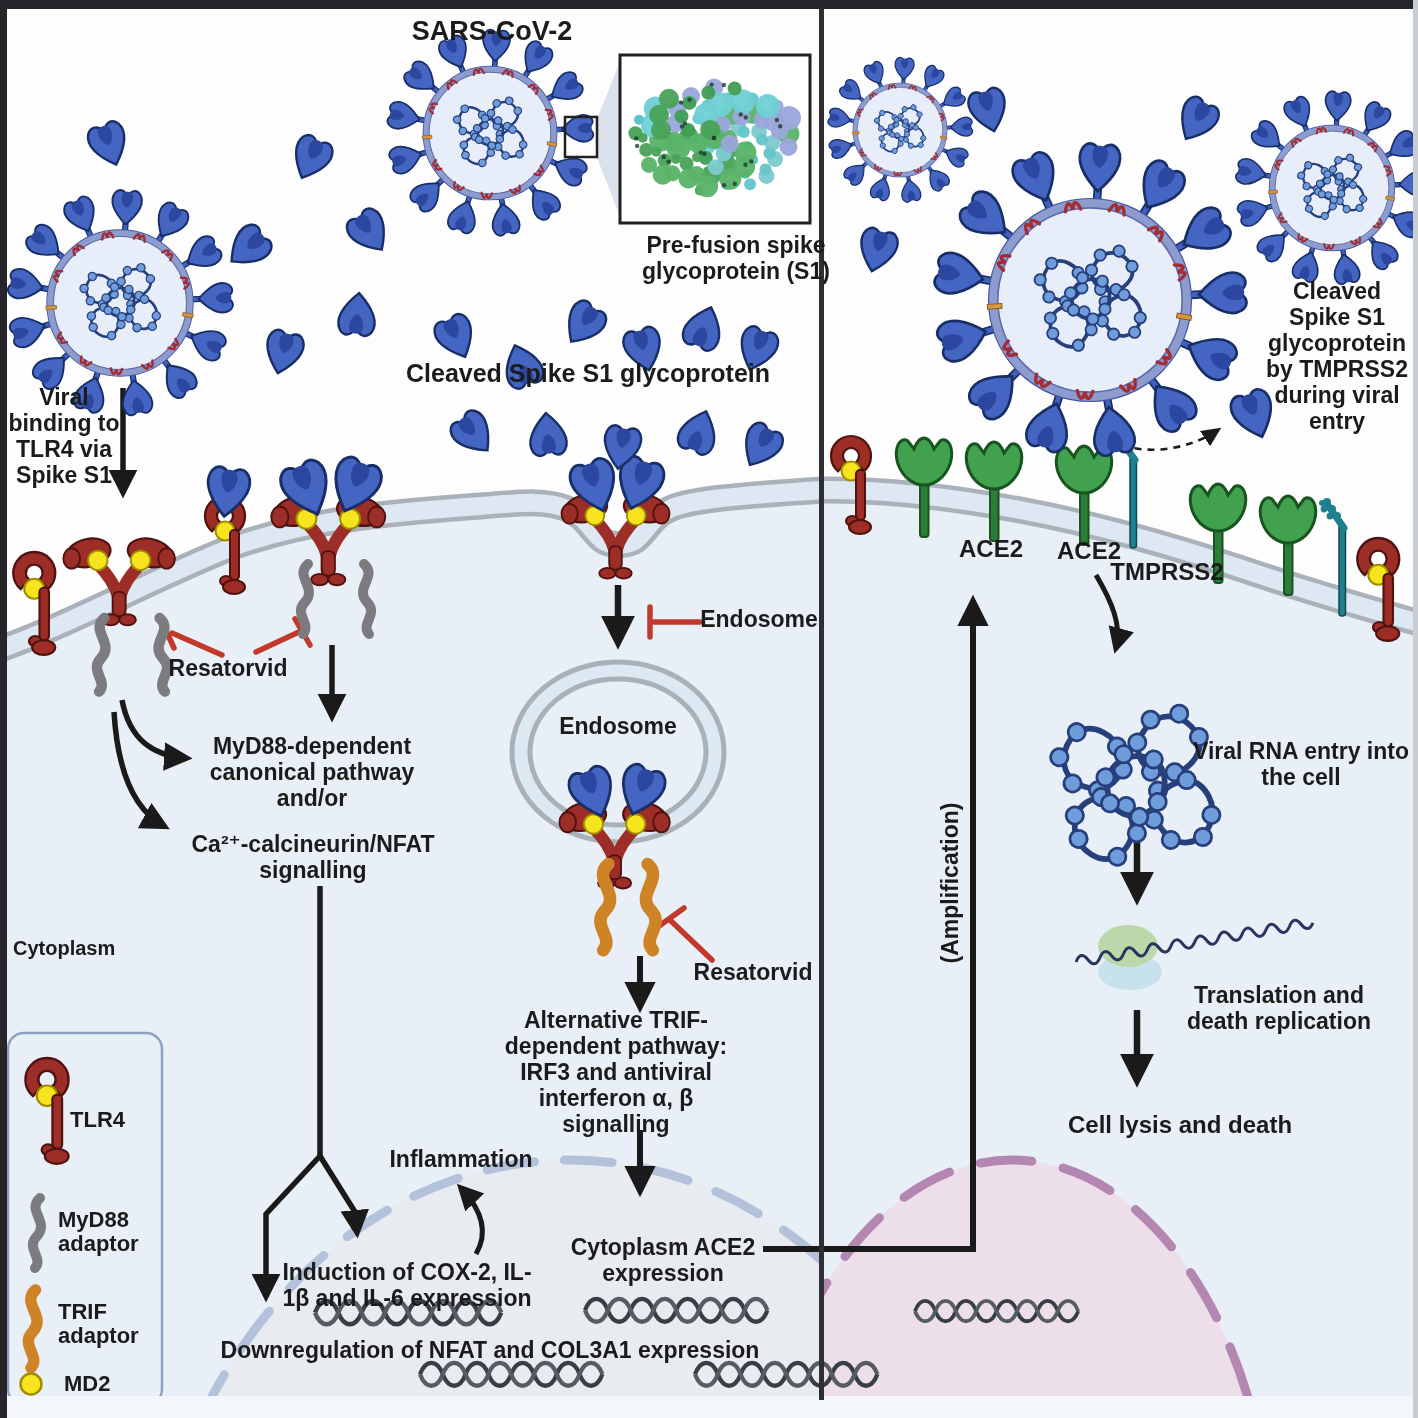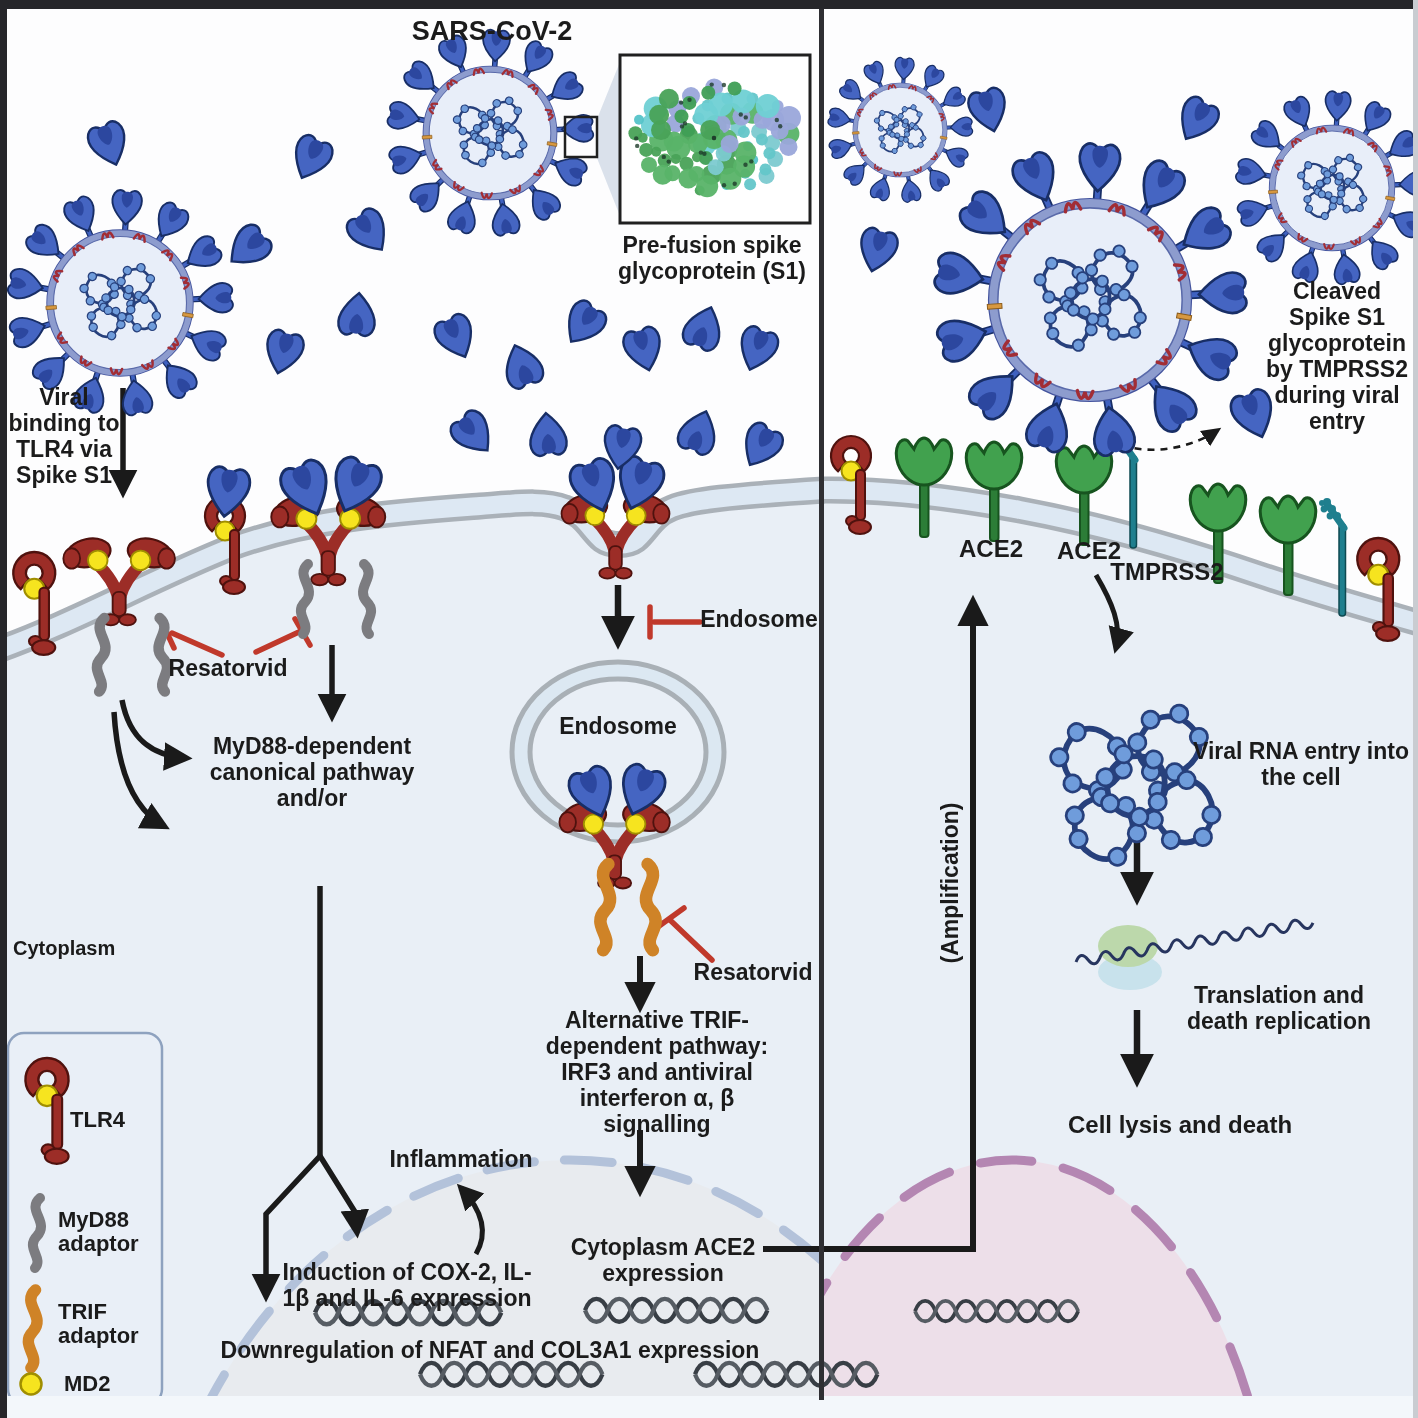--- a/index.html
+++ b/index.html
@@ -502,30 +502,32 @@
   </g>
 
   <rect x="0" y="1396" width="1418" height="22" fill="#f3f7fb"></rect>
   <rect x="819" y="0" width="5" height="1400" fill="#2f2f33"></rect>
   <rect x="0" y="0" width="1418" height="9" fill="#26262a"></rect>
   <rect x="0" y="0" width="7" height="1418" fill="#26262a"></rect>
   <rect x="1413" y="0" width="5" height="1418" fill="#c9ccd1"></rect>
 </svg>
 
 <div class="lbl nowrap" style="left:492px;top:31px;font-size:27px;">SARS-CoV-2</div>
-<div class="lbl" style="left:712px;top:258px;width:200px;font-size:23px;">Pre-fusion spike glycoprotein (S1)</div>
+<div class="lbl" style="left:736px;top:258px;width:200px;font-size:23px;">Pre-fusion spike glycoprotein (S1)</div>
+<div class="lbl nowrap" style="left:588px;top:373px;font-size:25px;">Cleaved Spike S1 glycoprotein</div>
 
 <div class="lbl" style="left:64px;top:436px;width:122px;font-size:23px;">Viral binding to TLR4 via Spike S1</div>
 <div class="lbl nowrap" style="left:228px;top:668px;font-size:23px;">Resatorvid</div>
 <div class="lbl" style="left:312px;top:772px;width:215px;font-size:23px;">MyD88-dependent canonical pathway and/or</div>
+<div class="lbl" style="left:313px;top:857px;width:252px;font-size:23px;">Ca²⁺-calcineurin/NFAT signalling</div>
 <div class="lbl-left" style="left:13px;top:938px;font-size:20px;">Cytoplasm</div>
 <div class="lbl nowrap" style="left:618px;top:726px;font-size:23px;">Endosome</div>
 <div class="lbl nowrap" style="left:759px;top:619px;font-size:23px;">Endosome</div>
 <div class="lbl nowrap" style="left:753px;top:972px;font-size:23px;">Resatorvid</div>
-<div class="lbl" style="left:657px;top:1072px;width:256px;font-size:23px;">Alternative TRIF-dependent pathway: IRF3 and antiviral interferon α, β signalling</div>
+<div class="lbl" style="left:616px;top:1072px;width:256px;font-size:23px;">Alternative TRIF-dependent pathway: IRF3 and antiviral interferon α, β signalling</div>
 <div class="lbl nowrap" style="left:461px;top:1159px;font-size:23px;">Inflammation</div>
 <div class="lbl" style="left:407px;top:1285px;width:272px;font-size:23px;">Induction of COX-2, IL-1β and IL-6 expression</div>
 <div class="lbl nowrap" style="left:490px;top:1350px;font-size:23px;">Downregulation of NFAT and COL3A1 expression</div>
 <div class="lbl" style="left:663px;top:1260px;width:200px;font-size:23px;">Cytoplasm ACE2 expression</div>
 <div class="lbl rot90" style="left:950px;top:883px;font-size:23px;">(Amplification)</div>
 
 <div class="lbl nowrap" style="left:991px;top:549px;font-size:24px;">ACE2</div>
 <div class="lbl nowrap" style="left:1089px;top:551px;font-size:24px;">ACE2</div>
 <div class="lbl nowrap" style="left:1167px;top:572px;font-size:24px;">TMPRSS2</div>
 <div class="lbl" style="left:1337px;top:356px;width:152px;font-size:23px;">Cleaved Spike S1 glycoprotein by TMPRSS2 during viral entry</div>

